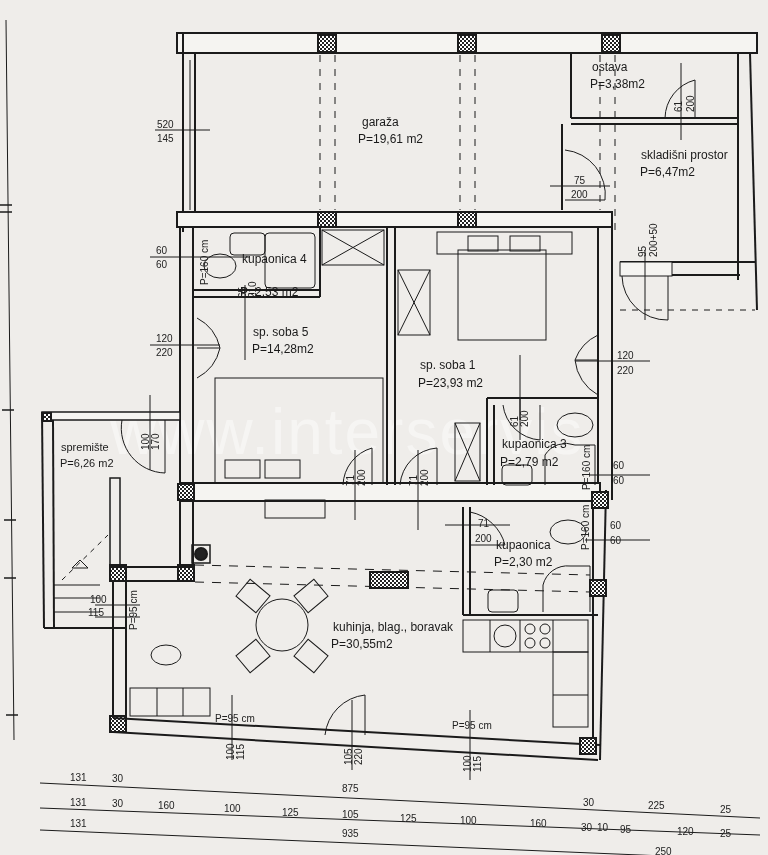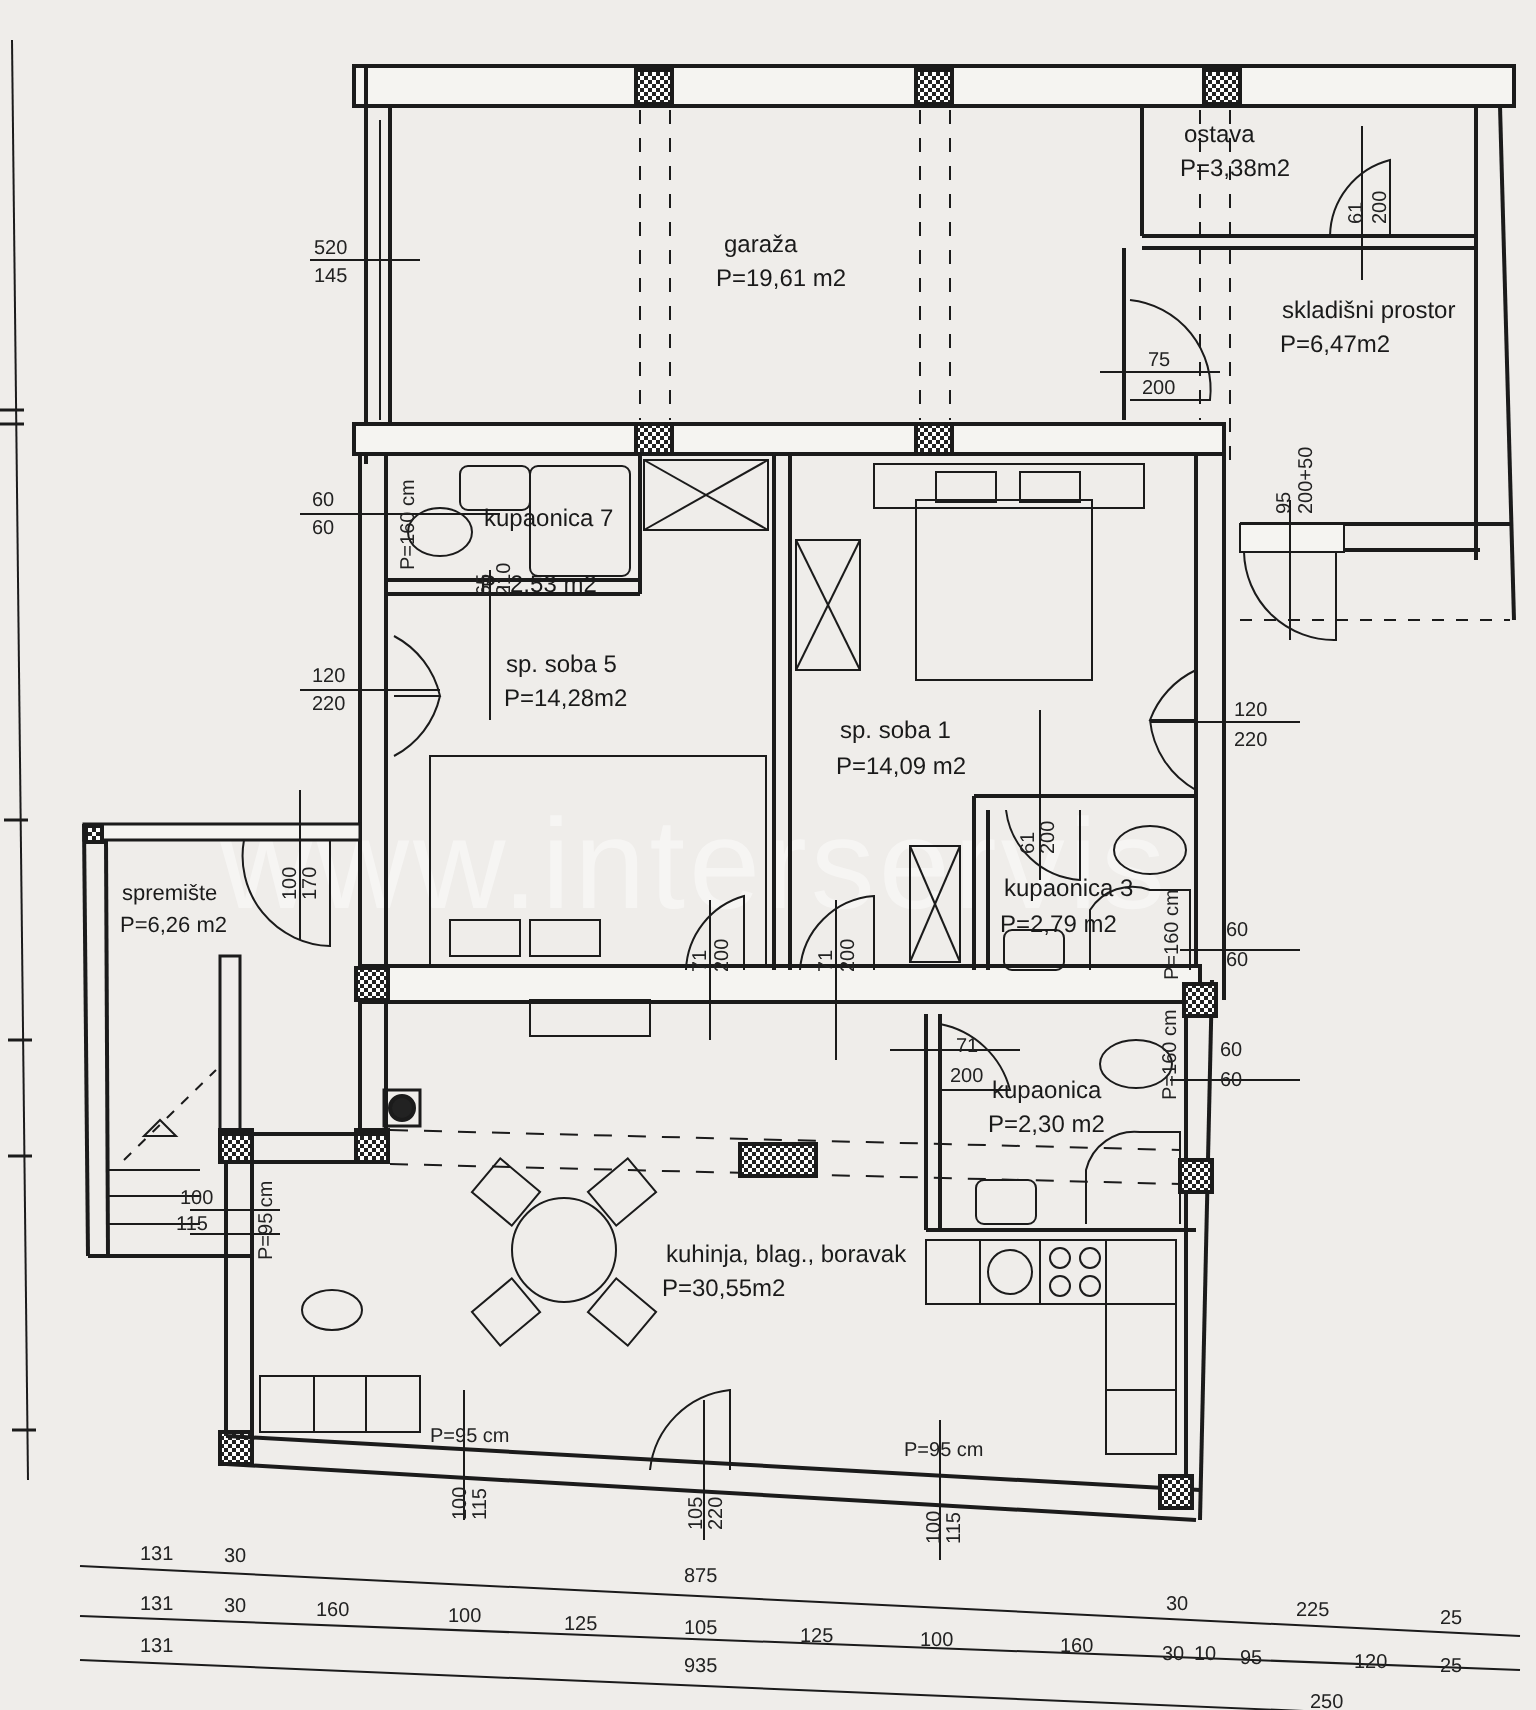--- a/index.html
+++ b/index.html
@@ -227,26 +227,26 @@
     </g>
   </g>
 </svg>
 
 <div class="lbl" style="left:362px;top:115px">garaža</div>
 <div class="lbl" style="left:358px;top:132px">P=19,61 m2</div>
 <div class="lbl" style="left:592px;top:60px">ostava</div>
 <div class="lbl" style="left:590px;top:77px">P=3,38m2</div>
 <div class="lbl" style="left:641px;top:148px">skladišni prostor</div>
 <div class="lbl" style="left:640px;top:165px">P=6,47m2</div>
-<div class="lbl" style="left:242px;top:252px">kupaonica 7</div>
+<div class="lbl" style="left:242px;top:252px">kupaonica 4</div>
 <div class="lbl" style="left:240px;top:285px">P=2,53 m2</div>
 <div class="lbl" style="left:253px;top:325px">sp. soba 5</div>
 <div class="lbl" style="left:252px;top:342px">P=14,28m2</div>
 <div class="lbl" style="left:420px;top:358px">sp. soba 1</div>
-<div class="lbl" style="left:418px;top:376px">P=14,09 m2</div>
+<div class="lbl" style="left:418px;top:376px">P=23,93 m2</div>
 <div class="lbl" style="left:502px;top:437px">kupaonica 3</div>
 <div class="lbl" style="left:500px;top:455px">P=2,79 m2</div>
 <div class="lbl" style="left:496px;top:538px">kupaonica</div>
 <div class="lbl" style="left:494px;top:555px">P=2,30 m2</div>
 <div class="lbl" style="left:61px;top:440px;font-size:11px">spremište</div>
 <div class="lbl" style="left:60px;top:456px;font-size:11px">P=6,26 m2</div>
 <div class="lbl" style="left:333px;top:620px">kuhinja, blag., boravak</div>
 <div class="lbl" style="left:331px;top:637px">P=30,55m2</div>
 
 <div class="dim" style="left:157px;top:119px">520</div>

